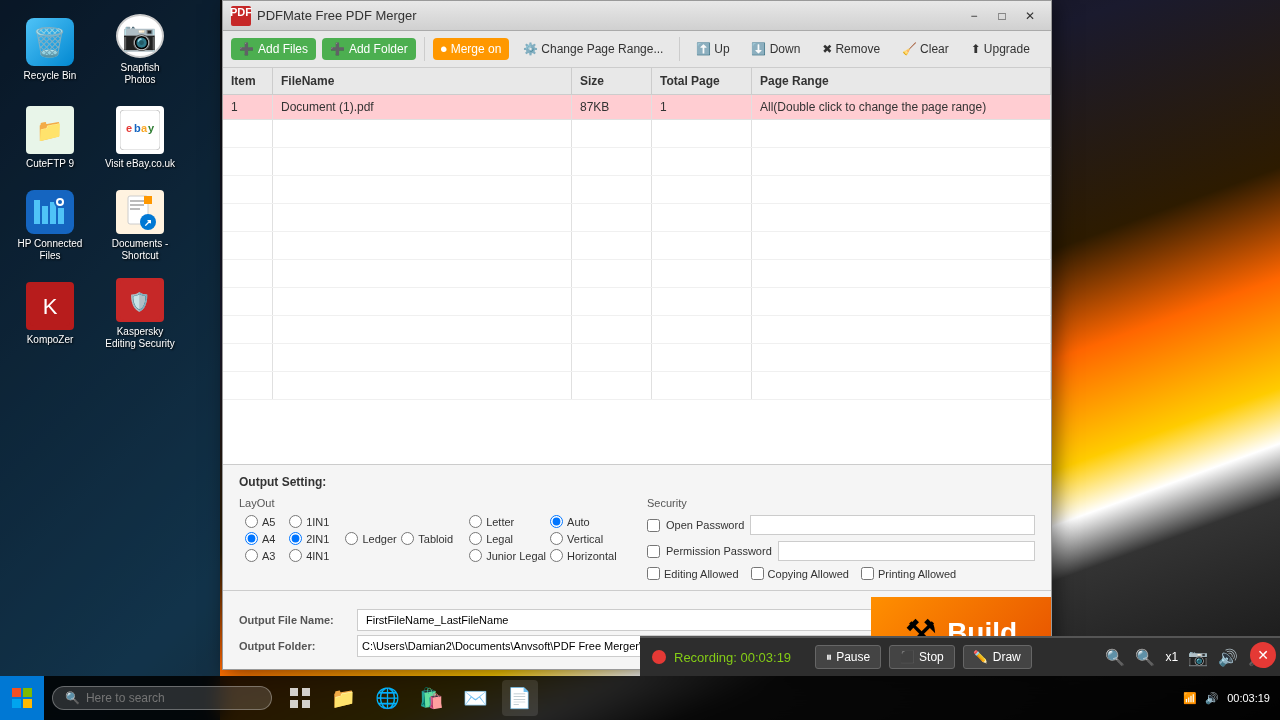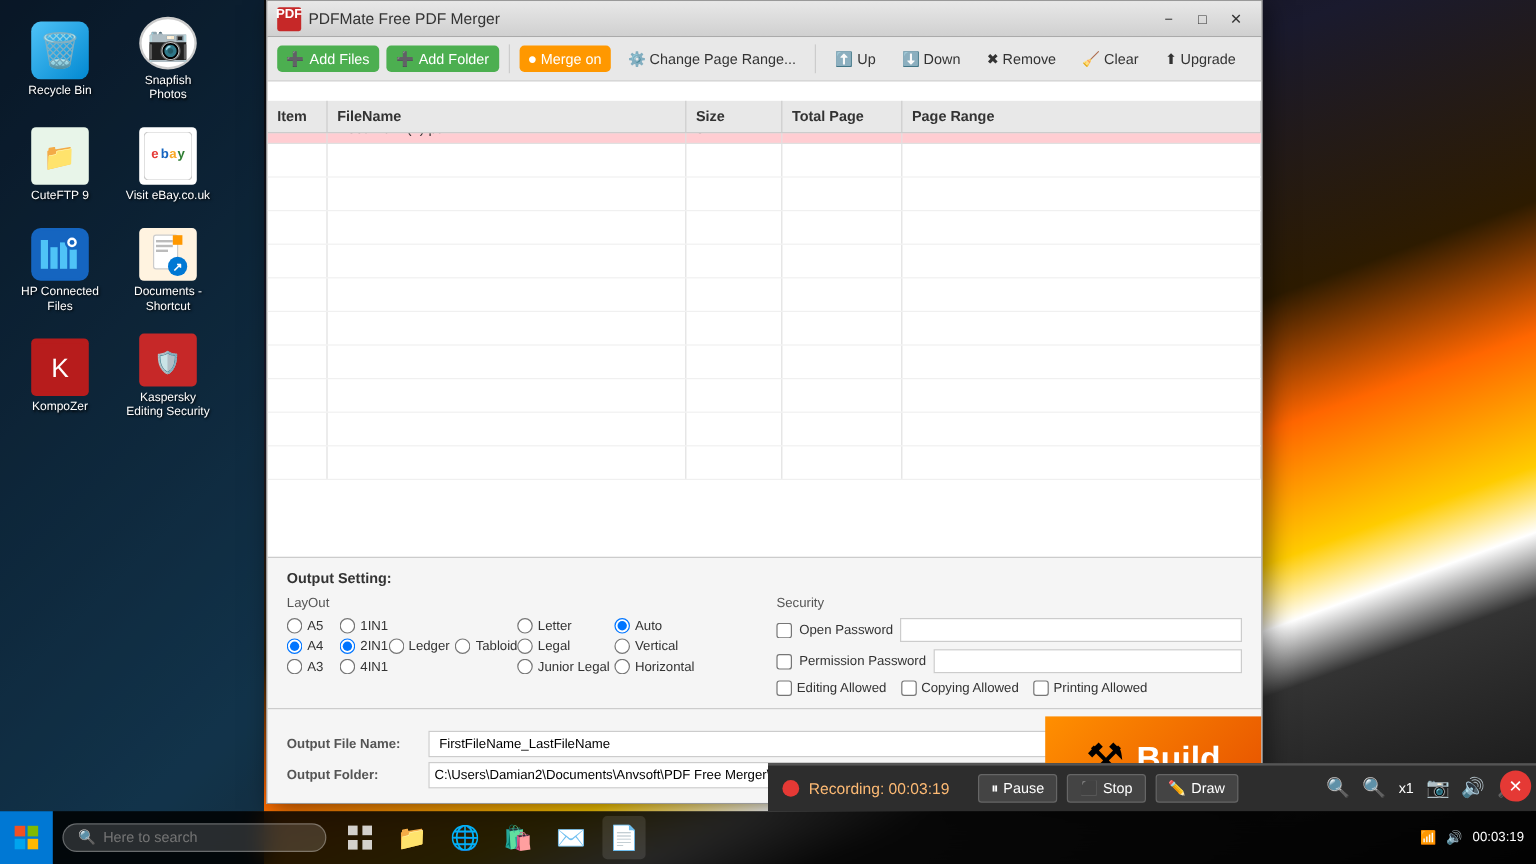--- a/index.html
+++ b/index.html
@@ -193,21 +193,21 @@
       flex: 1;
       overflow-y: auto;
       background: white;
     }
 
     .table-header {
       display: grid;
       grid-template-columns: 50px 1fr 80px 100px 1fr;
       background: #e8e8e8;
       border-bottom: 1px solid #ccc;
-      position: sticky; top: 16px;
+      position: sticky; top: 0;
     }
 
     .th-cell {
       padding: 6px 8px;
       font-size: 12px; font-weight: 600; color: #333;
       border-right: 1px solid #ccc;
     }
 
     .table-row-selected {
       display: grid;
@@ -323,21 +323,21 @@
       display: flex; align-items: center;
       padding: 0 12px;
       z-index: 200;
       border-top: 2px solid #555;
     }
 
     .rec-dot {
       width: 14px; height: 14px; border-radius: 50%; background: #e53935; margin-right: 8px;
     }
 
-    .rec-text { color: #fdba74; font-size: 13px; margin-right: 16px; text-align: center; }
+    .rec-text { color: #84cc16; font-size: 13px; margin-right: 16px; text-align: center; }
 
     .rec-controls { display: flex; align-items: center; gap: 8px; margin-left: 8px; }
 
     .rec-btn {
       display: flex; align-items: center; gap: 4px;
       padding: 4px 10px; border-radius: 3px;
       cursor: pointer; font-size: 12px; color: white;
       background: #444; border: 1px solid #666;
     }
 
@@ -513,20 +513,21 @@
         <div class="th-cell">Size</div>
         <div class="th-cell">Total Page</div>
         <div class="th-cell">Page Range</div>
       </div>
 
       <div class="table-row-selected">
         <div class="td-cell">1</div>
         <div class="td-cell">Document (1).pdf</div>
         <div class="td-cell">87KB</div>
         <div class="td-cell">1</div>
+        <div class="td-cell">All(Double click to change the page range)</div>
       </div>
 
       <div class="table-row-empty">
         <div class="td-cell"></div>
           <div class="td-cell"></div>
           <div class="td-cell"></div>
           <div class="td-cell"></div>
           <div class="td-cell"></div>
       </div>
       <div class="table-row-empty">
@@ -593,21 +594,21 @@
           <div class="td-cell"></div>
       </div>
     </div>
 
     <div class="output-settings">
       <div class="output-title">Output Setting:</div>
       <div class="settings-grid">
 
         <div class="settings-section">
           <div class="section-label">LayOut</div>
-          <div style="display:flex; ">
+          <div style="display:flex; gap:16px;justify-content:flex-end;">
             <div class="radio-grid">
               <label class="radio-item">
                   <input type="radio" name="layout" style=""> 
                   <span>A5</span>
                 </label>
               <label class="radio-item">
                   <input type="radio" name="pages1" style=""> 
                   <span>1IN1</span>
                 </label>
               <label class="radio-item">

